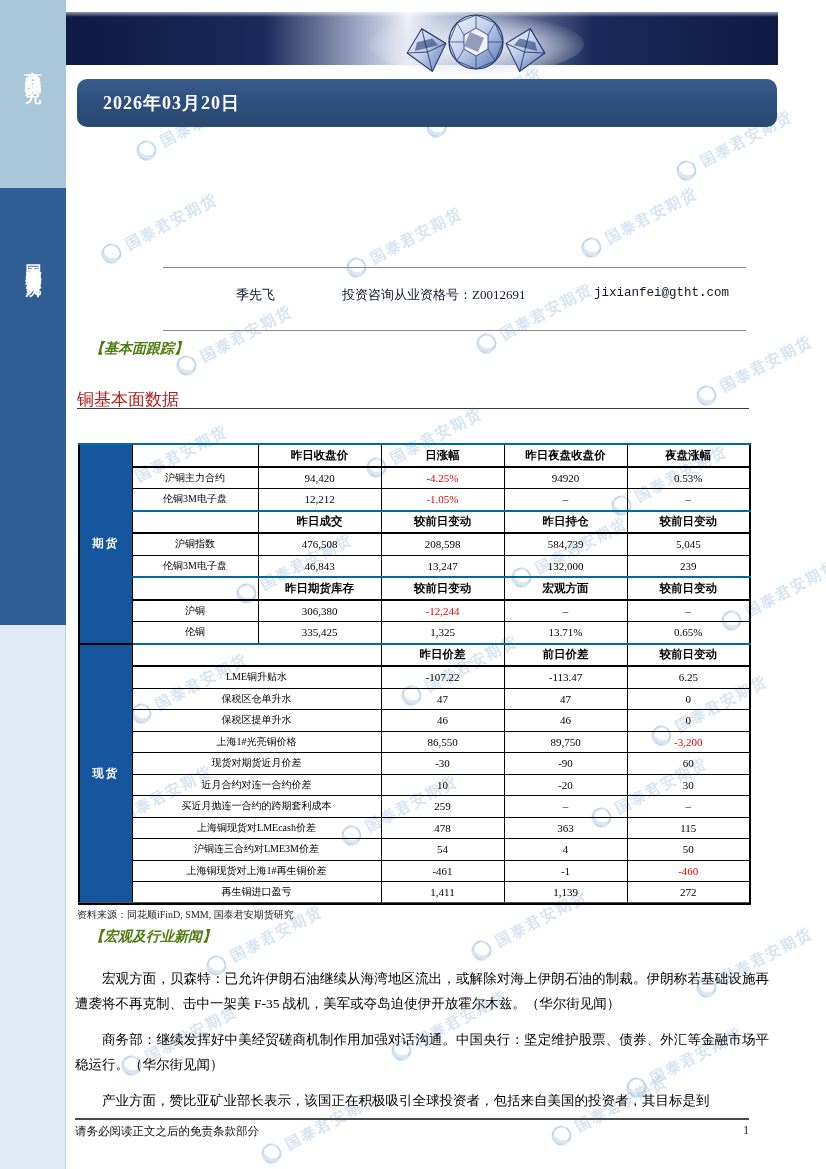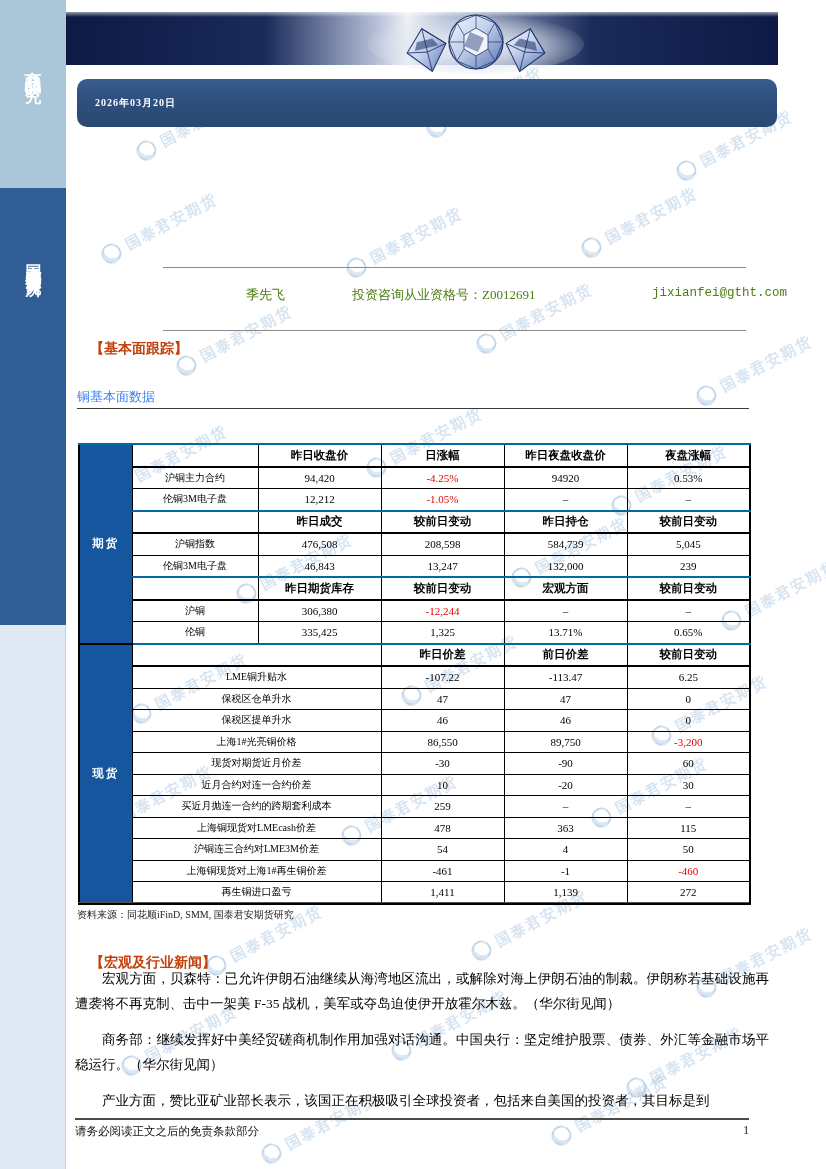--- a/index.html
+++ b/index.html
@@ -30,35 +30,35 @@
   .band{position:absolute;left:66px;top:12px;width:712px;height:53px;z-index:2;
         background:linear-gradient(90deg,#0e1a45 0%,#1a2a5a 28%,#b9c3da 44%,#eef1f7 48%,#b9c3da 53%,#1a2a5a 74%,#0e1a45 100%);}
   .band::before{content:"";position:absolute;left:0;top:0;width:100%;height:5px;
         background:linear-gradient(180deg,rgba(255,255,255,.55),rgba(255,255,255,0));}
   .gems{position:absolute;left:300px;top:-10px;z-index:3;}
 
   
   .datebar{position:absolute;left:77px;top:79px;width:700px;height:48px;border-radius:10px;
            background:linear-gradient(180deg,#3a5d8d,var(--banner-blue) 40%,#28496f);z-index:2;
            display:flex;align-items:center;}
-  .datebar span{color:#fff;font-weight:bold;font-size:10px;letter-spacing:1px;padding-left:18px;}
+  .datebar span{color:#fff;font-weight:bold;font-size:18px;letter-spacing:1px;padding-left:26px;}
 
   
   .title{left:66px;top:176px;width:712px;text-align:center;color:var(--title-blue);
          font-weight:bold;font-size:28px;letter-spacing:3px;}
   .rule{position:absolute;height:0;border-top:1px solid #8a8a8a;z-index:1;}
-  .author-row{left:84px;top:286px;width:712px;height:20px;font-size:13px;color:#4d7c0f;}
+  .author-row{left:74px;top:286px;width:712px;height:20px;font-size:13px;color:#0f172a;}
   .author-row span{position:absolute;top:0;}
   .a-name{left:162px;}
   .a-lic{left:268px;}
-  .a-mail{left:520px;font-family:"Liberation Mono",monospace;font-size:12.5px;margin-left:48px;}
-
-  
-  .h-bold{position:absolute;font-weight:bold;font-size:14px;color:#c2410c;z-index:1;}
-  .caption{position:absolute;left:77px;top:388px;font-size:13px;color:#3b82f6;z-index:1;}
+  .a-mail{left:520px;font-family:"Liberation Mono",monospace;font-size:12.5px;}
+
+  
+  .h-bold{position:absolute;font-weight:bold;font-size:14px;color:#4d7c0f;z-index:1;font-style:italic;}
+  .caption{position:absolute;left:77px;top:388px;font-size:17px;color:#b91c1c;z-index:1;}
   .caption-rule{left:77px;top:408px;width:672px;border-top:1.5px solid #3a3a3a;}
 
   
   .tblwrap{position:absolute;left:78px;top:443px;z-index:1;}
   table.fund{border-collapse:collapse;table-layout:fixed;width:671px;font-size:11px;color:#000;}
   table.fund td{border:1px solid #000;text-align:center;height:20.5px;padding:0 2px;overflow:hidden;
                 font-family:"Liberation Serif",serif;}
   table.fund{border:2px solid #000;}
   tr.hdr-row td{font-weight:bold;font-size:11.5px;border-top:2px solid #0369a1;border-bottom:2px solid #000;}
   td.seclab{background:var(--section-label-blue);color:#fff;font-weight:bold;font-size:13px;letter-spacing:2px;
@@ -416,21 +416,21 @@
             <td>1,139</td>
             <td>272</td>
           </tr>
         </tbody>
     </table>
   </div>
 
   <div class="rule src-rule"></div>
   <div class="src cn">资料来源：同花顺iFinD, SMM, 国泰君安期货研究</div>
 
-  <div class="h-bold cn" style="left:90px;top:954px;">【宏观及行业新闻】</div>
+  <div class="h-bold cn" style="left:90px;top:928px;">【宏观及行业新闻】</div>
 
   <div class="news cn">
     <p>宏观方面，贝森特：已允许伊朗石油继续从海湾地区流出，或解除对海上伊朗石油的制裁。伊朗称若基础设施再遭袭将不再克制、击中一架美 F-35 战机，美军或夺岛迫使伊开放霍尔木兹。（华尔街见闻）</p>
     <p>商务部：继续发挥好中美经贸磋商机制作用加强对话沟通。中国央行：坚定维护股票、债券、外汇等金融市场平稳运行。（华尔街见闻）</p>
     <p>产业方面，赞比亚矿业部长表示，该国正在积极吸引全球投资者，包括来自美国的投资者，其目标是到</p>
   </div>
 
   <div class="rule foot-rule"></div>
   <div class="footer cn">
     <span>请务必阅读正文之后的免责条款部分</span>

